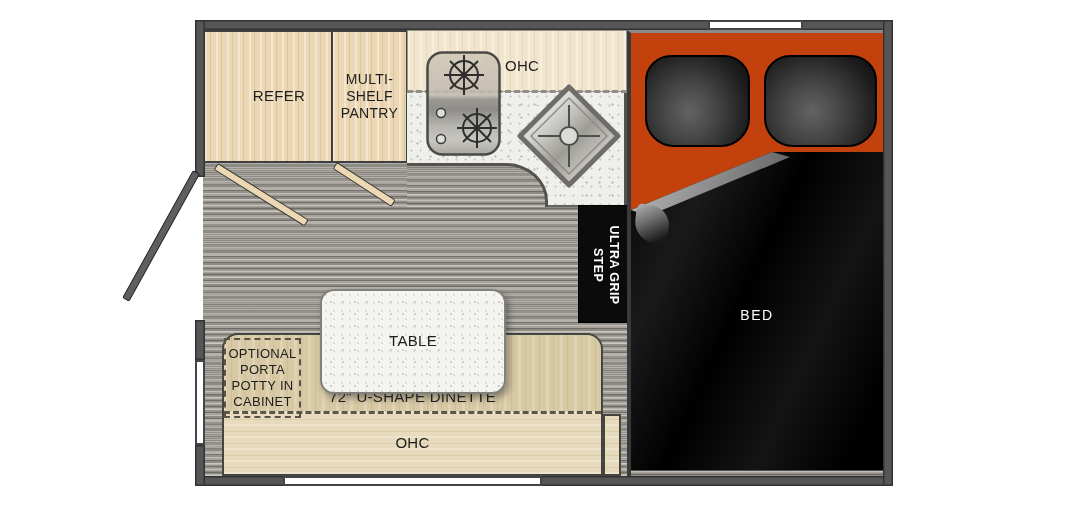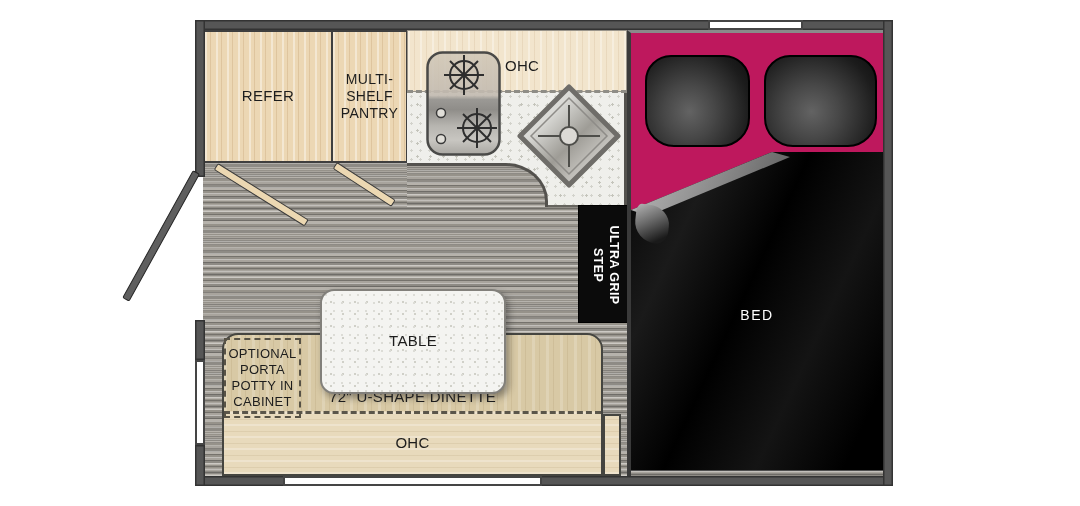--- a/index.html
+++ b/index.html
@@ -63,21 +63,21 @@
   #wall-left-b{left:195px;top:320px;width:10px;height:40px;}
   #wall-left-c{left:195px;top:445px;width:10px;height:41px;}
   #window-top{left:708px;top:20px;width:95px;height:10px;}
   #window-bottom{left:283px;top:476px;width:259px;height:10px;}
   #window-left{left:195px;top:360px;width:10px;height:85px;}
   #door-leaf{left:200px;top:174px;width:146px;height:8px;background:#5f5f5f;border:1.5px solid #262626;
              transform-origin:0 0;transform:rotate(119deg);border-radius:2px;}
 
   
   #floor{left:203px;top:160px;width:427px;height:316px;}
-  #refer{left:203px;top:30px;width:130px;height:133px;border:2.5px solid #3f3f3f;}
+  #refer{left:203px;top:30px;width:152px;height:133px;border:2.5px solid #3f3f3f;}
   #pantry{left:331px;top:30px;width:77px;height:133px;border:2.5px solid #3f3f3f;font-size:14px;}
   #kitchen-ohc{left:407px;top:30px;width:220px;height:62px;border:1px solid #9a958b;}
   #counter{left:407px;top:92px;width:220px;height:115px;border-right:3px solid #54524e;border-bottom:2px solid #66645f;}
   #counter-cutout{left:407px;top:163px;width:141px;height:44px;border-top:3px solid #54524e;border-right:3px solid #54524e;border-top-right-radius:42px 38px;}
   #kitchen-dash{left:407px;top:90px;width:220px;height:0;border-top:3px dashed #8f8d86;}
   #kitchen-ohc-label{left:505px;top:57px;font-size:15px;}
   #stove-svg{left:426px;top:51px;}
   #sink-svg{left:517px;top:84px;}
   .stick{background:#ecd8b2;border:1.5px solid #3c3c3c;border-radius:2px;transform-origin:0 0;}
   #stick-1{left:218px;top:163px;width:107px;height:8px;transform:rotate(32deg);}
@@ -91,21 +91,21 @@
   #dinette{left:222px;top:333px;width:381px;height:143px;border:2.5px solid #454540;border-radius:16px 16px 0 0;}
   #dinette-lower{left:0;right:0;bottom:0;top:76px;border-top:3px dashed #5b564a;}
   #dinette-label{left:0;top:53px;width:100%;text-align:center;font-size:15px;}
   #dinette-ohc-label{left:0;top:99px;width:100%;text-align:center;font-size:15px;}
   #wood-strip{left:603px;top:414px;width:18px;height:62px;border:2px solid #454540;}
   #porta{left:224px;top:338px;width:77px;height:80px;border:2px dashed #575245;font-size:13px;padding:0 2px;}
   #table{left:320px;top:289px;width:186px;height:105px;border:2.5px solid #82807b;border-radius:14px;
          box-shadow:3px 4px 7px rgba(40,40,40,.45);font-size:15px;}
 
   
-  #bed{left:627px;top:30px;width:256px;height:448px;background:#be185d;border-left:4px solid #3a3a3a;border-top:3px solid #8a8a8a;}
+  #bed{left:627px;top:30px;width:256px;height:448px;background:#c2410c;border-left:4px solid #3a3a3a;border-top:3px solid #8a8a8a;}
   .pillow{border:2px solid #000;border-radius:26px 26px 29px 29px;
           background:radial-gradient(90% 110% at 42% 62%, #636363 0%, #474747 28%, #1c1c1c 66%, #050505 100%);}
   #pillow-1{left:14px;top:22px;width:105px;height:92px;}
   #pillow-2{left:133px;top:22px;width:113px;height:92px;}
   #blanket{left:0;top:119px;width:252px;height:318px;
            background:linear-gradient(115deg,#060606 0%,#1a1a1a 22%,#000 45%,#141414 68%,#000 90%);
            clip-path:polygon(141px 0px, 252px 0px, 252px 318px, 0px 318px, 0px 58px);}
   #blanket-fold{left:0;top:119px;width:252px;height:80px;
            background:linear-gradient(115deg,#bdbdbd 0%,#8a8a8a 35%,#3f3f3f 80%);
            clip-path:polygon(141px 0px, 159px 5px, 17px 64px, 0px 58px);}

